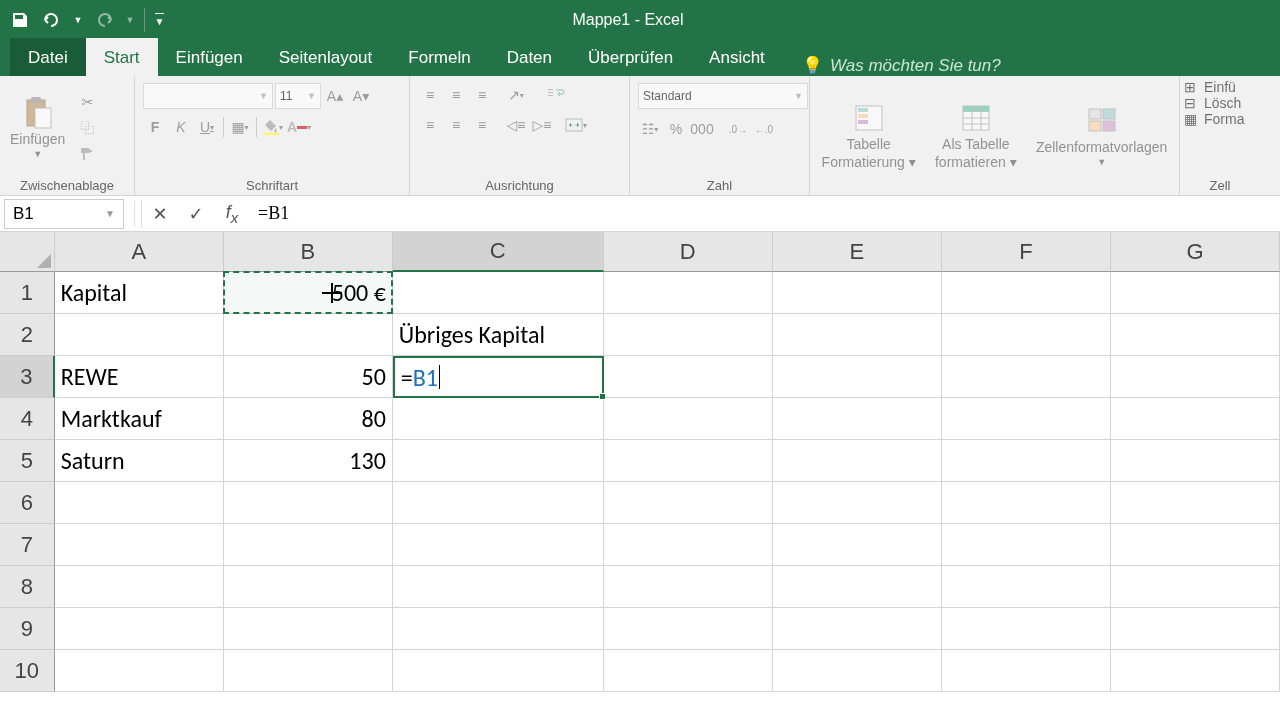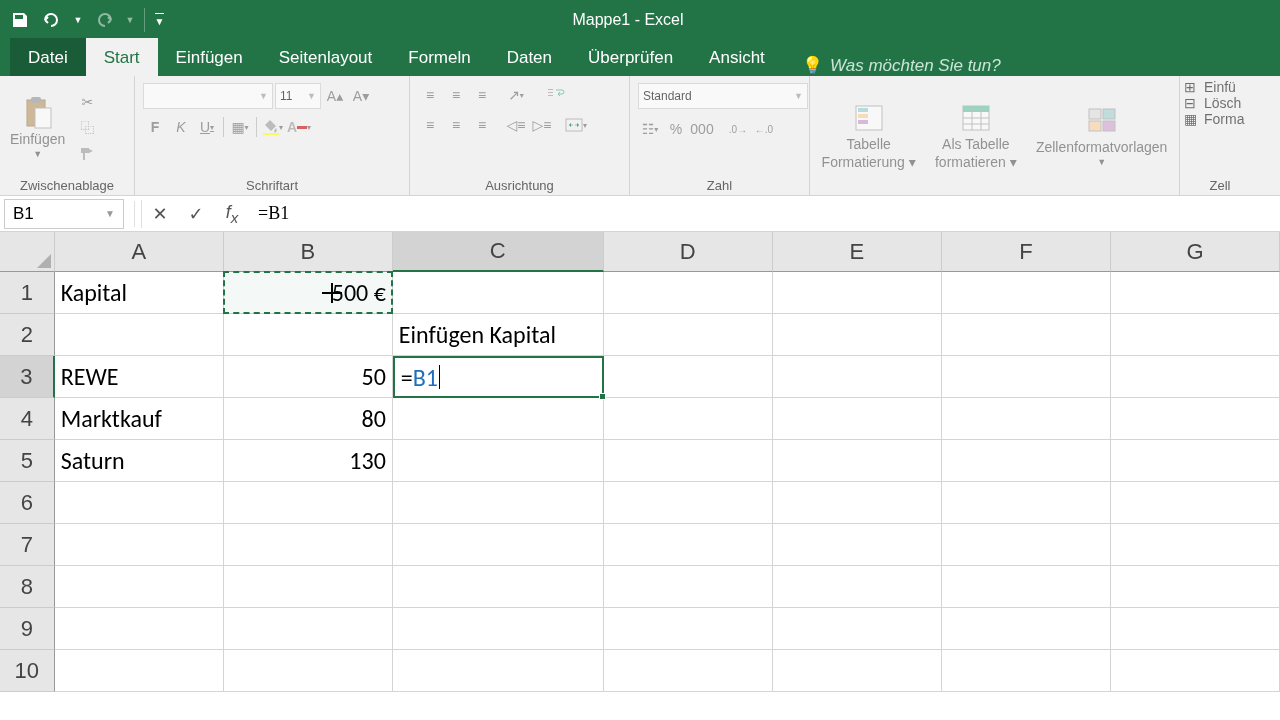--- a/index.html
+++ b/index.html
@@ -358,21 +358,21 @@
     <div class="cell wD"></div>
     <div class="cell wE"></div>
     <div class="cell wF"></div>
     <div class="cell wG"></div>
   </div>
 
   <div class="datarow">
     <div class="rowhead">2</div>
     <div class="cell wA"></div>
     <div class="cell wB"></div>
-    <div class="cell wC">Einfügen Kapital</div>
+    <div class="cell wC">Übriges Kapital</div>
     <div class="cell wD"></div>
     <div class="cell wE"></div>
     <div class="cell wF"></div>
     <div class="cell wG"></div>
   </div>
 
   <div class="datarow">
     <div class="rowhead sel">3</div>
     <div class="cell wA">REWE</div>
     <div class="cell right wB">50</div>

